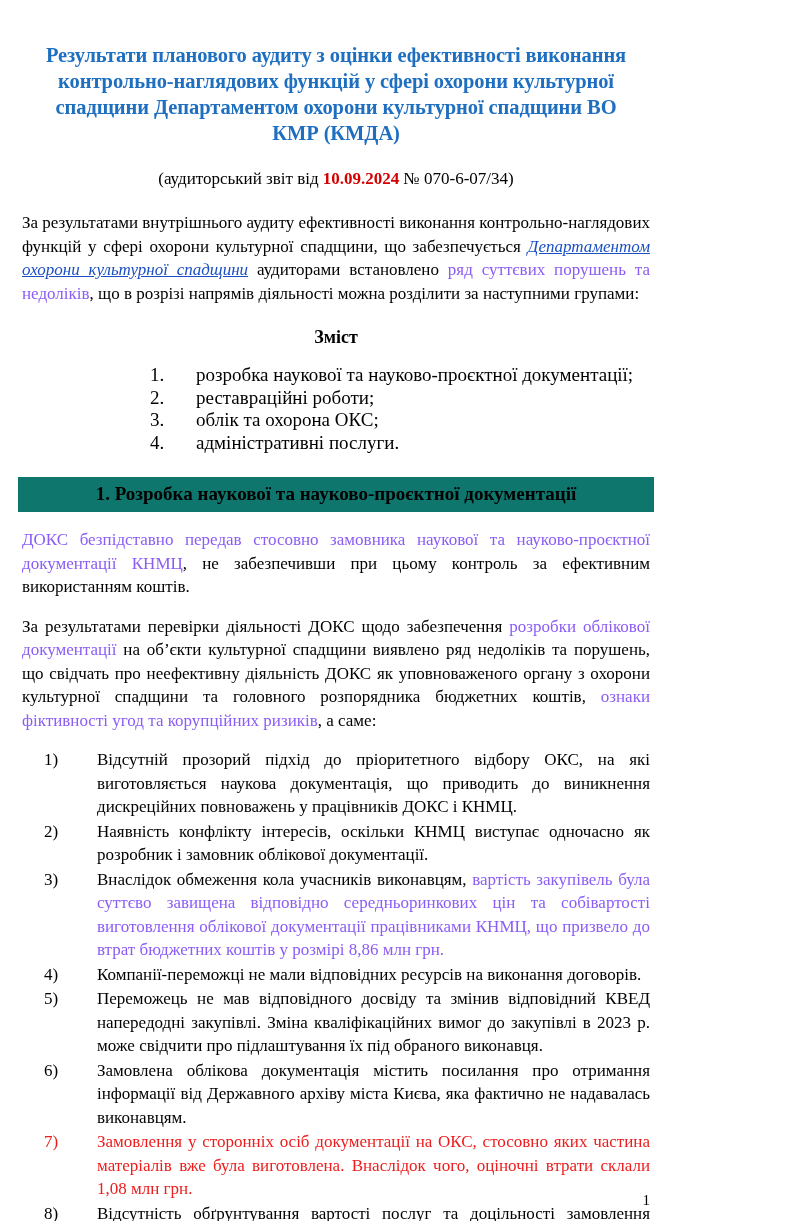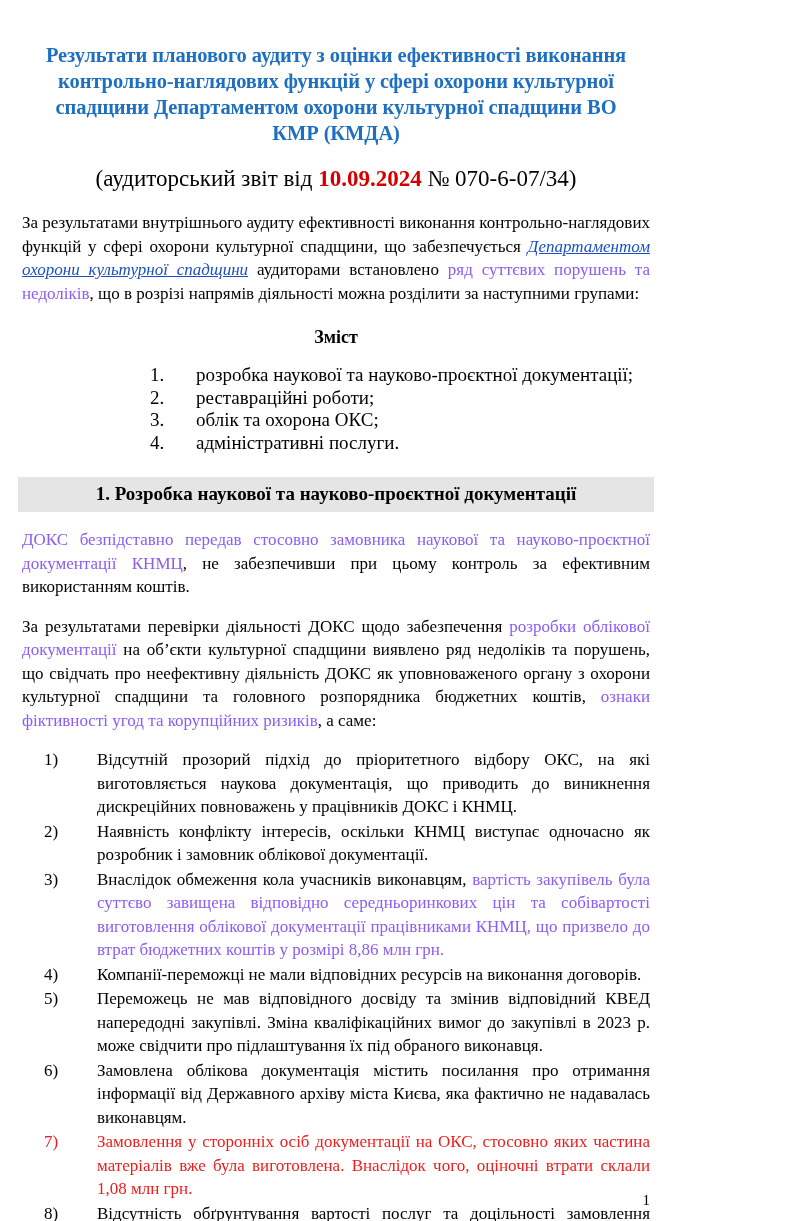--- a/index.html
+++ b/index.html
@@ -29,21 +29,21 @@
     font-weight: bold;
     font-size: 20.5px;
     line-height: 26px;
     text-align: center;
     margin: 0;
     padding: 42px 22px 0 22px;
     letter-spacing: -0.1px;
   }
   .doc-subtitle {
     text-align: center;
-    font-size: 23px;
+    font-size: 17px;
     line-height: 22px;
     margin: 22px 0 0 0;
     color: #000;
   }
   .doc-subtitle .date {
     color: #d40000;
     font-weight: bold;
   }
 
   
@@ -88,21 +88,21 @@
     content: counter(citem) ".";
     position: absolute;
     left: 0;
     top: 0;
     width: 34px;
     text-align: left;
   }
 
   
   .section-band {
-    background: #e5e5e5;
+    background: #0f766e;
     margin: 23px -4px 0 -4px;
     padding: 5px 0 6px 0;
     text-align: center;
   }
   .section-band .section-title {
     font-weight: bold;
     font-size: 19px;
     line-height: 24px;
     color: #000;
   }

